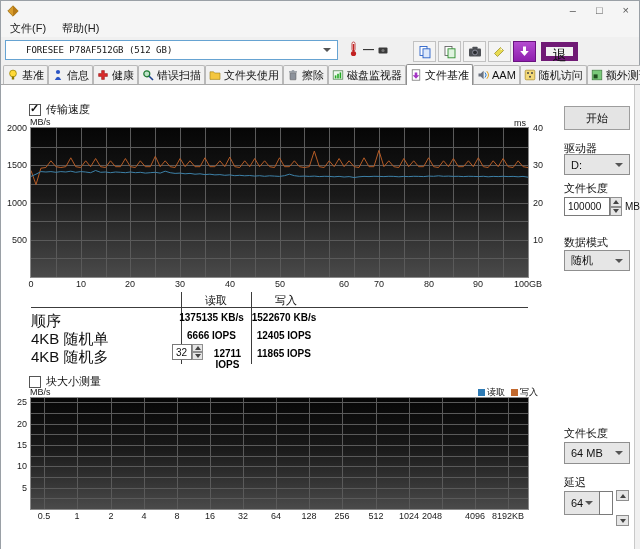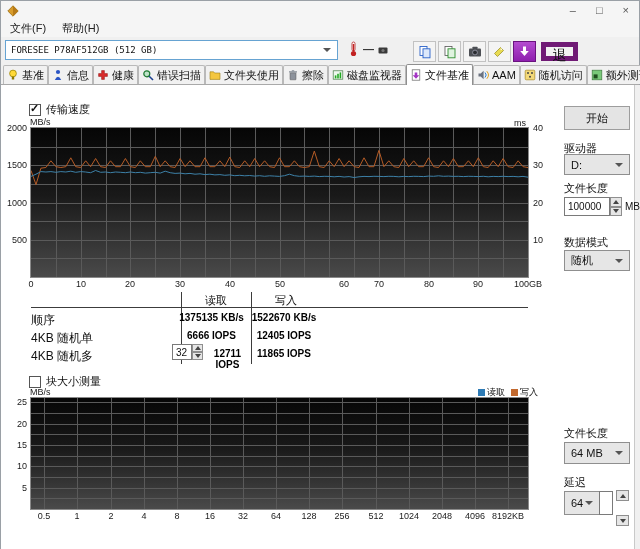--- a/index.html
+++ b/index.html
@@ -12,21 +12,21 @@
   .titlebar{position:absolute;left:0;top:0;width:100%;height:19px;background:#f5f5f5;display:flex;align-items:center}
   .title-text{font-size:11px;color:#333;margin-left:5px;white-space:nowrap}
   .app-icon{margin-left:6px}
   .winbtns{position:absolute;right:10px;top:1px;display:flex;gap:20px}
   .winbtn{font-size:11px;color:#555;cursor:default;line-height:16px}
   
   .menubar{position:absolute;left:0;top:19px;width:100%;height:17px;background:#f5f5f5;display:flex;align-items:center;gap:16px;padding-left:9px}
   .menuitem{font-size:11px;color:#222}
   
   .toolbar{position:absolute;left:0;top:36px;width:100%;height:27px;background:#f0f0f0}
-  .drive-combo{position:absolute;left:4px;top:3px;width:333px;height:20px;background:#fff;border:1px solid #66a3d2;font-family:"DejaVu Sans Mono",monospace;font-size:9px;line-height:18px;padding-left:5px;color:#111}
+  .drive-combo{position:absolute;left:4px;top:3px;width:333px;height:20px;background:#fff;border:1px solid #66a3d2;font-family:"DejaVu Sans Mono",monospace;font-size:9px;line-height:18px;padding-left:20px;color:#111}
   .combo::after{content:"";position:absolute;right:6px;top:50%;margin-top:-2px;border-left:4px solid transparent;border-right:4px solid transparent;border-top:4px solid #555}
   .tbtn{position:absolute;top:4px;width:23px;height:21px;background:#f4f4f4;border:1px solid #c2c2c2;display:flex;align-items:center;justify-content:center}
   .tbtn.purple{background:linear-gradient(#b44cd0,#8e1fae);border:1px solid #6a137f}
   .exit-btn{position:absolute;left:540px;top:5px;width:37px;height:19px;background:#f2f2f2;border:5px solid #701a75;font-size:14px;text-align:center;line-height:17px;color:#111}
   .minus-glyph{position:absolute;left:362px;top:6px;font-size:11px;font-weight:bold;color:#333}
   
   .tabbar{position:absolute;left:0;top:63px;width:100%;height:21px;background:#f0f0f0;border-bottom:1px solid #a9a9a9;display:flex;align-items:flex-end;padding-left:2px}
   .tab{display:flex;align-items:center;gap:3px;height:19px;padding:0 3px;border:1px solid #b9b9b9;border-bottom:none;border-radius:2px 2px 0 0;background:#f1f1f1;font-size:11px;color:#111;white-space:nowrap}
   .tab.active{height:21px;background:#fff;margin-bottom:-1px;border-color:#8f8f8f;z-index:2}
   .ticon{width:12px;height:12px;flex:none}
@@ -38,21 +38,21 @@
   .cb{width:12px;height:12px;background:#fff;border:1px solid #555;position:relative;flex:none}
   .cb.checked::after{content:"✓";position:absolute;left:0px;top:-3px;font-size:11px;font-weight:bold;color:#111}
   .cblabel{font-size:11px;color:#111}
   
   .chart{position:absolute}
   .plot{position:absolute;background:linear-gradient(180deg,#060606,#191919 45%,#4a4a4a);outline:1px solid #8a8a8a}
   .tick{position:absolute;font-size:9px;color:#1a1a1a;white-space:nowrap}
   
   .tline{position:absolute;background:#3c3c3c}
   .thead{position:absolute;font-size:11px;color:#111;text-align:center}
-  .trlabel{position:absolute;font-size:12px;color:#111}
+  .trlabel{position:absolute;font-size:15px;color:#111}
   .tval{position:absolute;font-size:10px;font-weight:bold;font-family:Liberation Sans, sans-serif;color:#000;text-align:center}
   
   .legend{position:absolute;display:flex;gap:6px;align-items:center}
   .lgitem{display:flex;align-items:center;gap:2px;font-size:9px;color:#111}
   .lgbox{width:7px;height:7px;display:inline-block}
   
   .btn{position:absolute;background:#e4e4e4;border:1px solid #9d9d9d;font-size:11px;color:#111;text-align:center}
   .rcombo{position:absolute;background:#e6e6e6;border:1px solid #8f8f8f;font-size:11px;color:#111;padding-left:6px;display:flex;align-items:center}
   .spinbox{position:absolute;background:#fff;border:1px solid #7a7a7a;font-size:10px;color:#111;padding-left:3px;display:flex;align-items:center}
   .spincol{position:absolute;display:flex;flex-direction:column}
@@ -362,21 +362,21 @@
         <span class="tick" style="left: 90px; top: 127px; width: 40px; text-align: center;">2</span>
         <span class="tick" style="left: 123px; top: 127px; width: 40px; text-align: center;">4</span>
         <span class="tick" style="left: 156px; top: 127px; width: 40px; text-align: center;">8</span>
         <span class="tick" style="left: 189px; top: 127px; width: 40px; text-align: center;">16</span>
         <span class="tick" style="left: 222px; top: 127px; width: 40px; text-align: center;">32</span>
         <span class="tick" style="left: 255px; top: 127px; width: 40px; text-align: center;">64</span>
         <span class="tick" style="left: 288px; top: 127px; width: 40px; text-align: center;">128</span>
         <span class="tick" style="left: 321px; top: 127px; width: 40px; text-align: center;">256</span>
         <span class="tick" style="left: 355px; top: 127px; width: 40px; text-align: center;">512</span>
         <span class="tick" style="left: 388px; top: 127px; width: 40px; text-align: center;">1024</span>
-        <span class="tick" style="left: 421px; top: 127px; width: 40px; text-align: center;">2048</span>
+        <span class="tick" style="left: 421px; top: 127px; width: 40px; ">2048</span>
         <span class="tick" style="left: 454px; top: 127px; width: 40px; text-align: center;">4096</span>
         <span class="tick" style="left: 487px; top: 127px; width: 40px; text-align: center;">8192KB</span>
       </div>
 
     <div class="btn" style="left:563px;top:21px;width:66px;height:24px;line-height:22px">开始</div>
     <span class="lbl abs" style="left:563px;top:56px">驱动器</span>
     <div class="rcombo combo" style="left:563px;top:69px;width:66px;height:21px">
         <span>D:</span>
       </div>
     <span class="lbl abs" style="left:563px;top:96px">文件长度</span>

